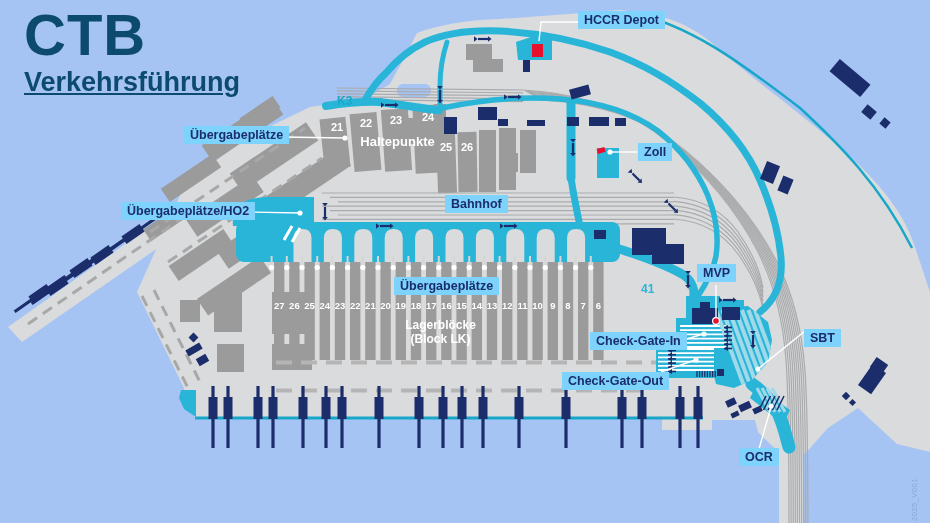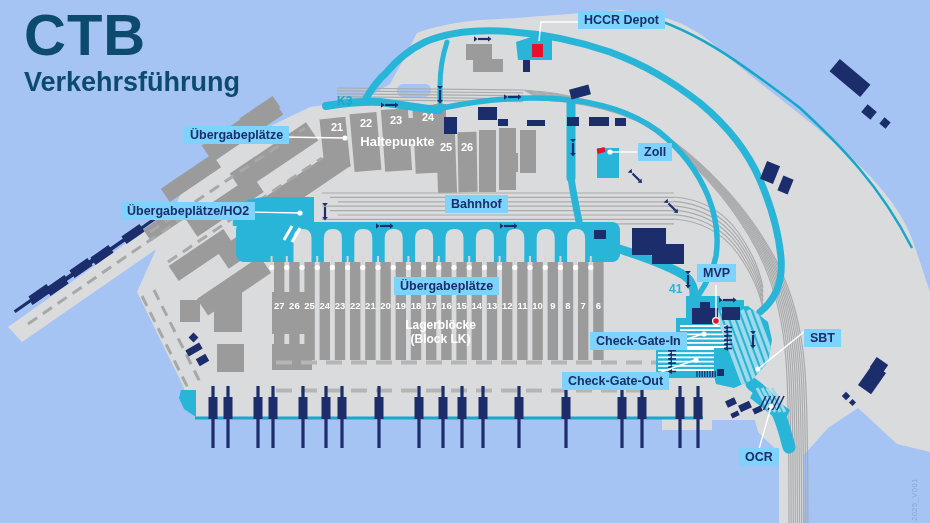--- a/index.html
+++ b/index.html
@@ -11,23 +11,23 @@
          font-family:"Liberation Sans",sans-serif;}
   #map{position:absolute;left:0;top:0;z-index:1;}
   .map-label{position:absolute;background:#7dd3fc;color:var(--navy);
              font:bold 12.5px/1.15 "Liberation Sans",sans-serif;
              padding:2px 6px;white-space:nowrap;z-index:5;}
   .ghost{background:transparent;padding:0;}
   .white-label{position:absolute;background:transparent;color:#ffffff;text-align:center;
                font:bold 13px/1.2 "Liberation Sans",sans-serif;z-index:4;white-space:nowrap;}
   .title{position:absolute;left:24px;top:6px;z-index:5;color:#0c4a6e;}
   .title-main{font:bold 58px/1.0 "Liberation Sans",sans-serif;letter-spacing:1px;}
-  .title-sub{font:bold 27px/1.1 "Liberation Sans",sans-serif;margin-top:4px;}
+  .title-sub{font:bold 27px/1.1 "Liberation Sans",sans-serif;margin-top:4px;text-decoration:underline;}
   .k3{color:var(--teal);font:bold 12px "Liberation Sans",sans-serif;}
-  .a41{color:var(--road);font:bold 12px "Liberation Sans",sans-serif;margin-left:28px;}
+  .a41{color:var(--road);font:bold 12px "Liberation Sans",sans-serif;}
   .version{position:absolute;left:910px;top:443px;height:78px;z-index:5;
            writing-mode:vertical-rl;transform:rotate(180deg);
            color:#8ba6d4;font:7.5px "Liberation Sans",sans-serif;letter-spacing:.5px;}
 </style>
 </head>
 <body>
 
 <div id="stage">
 
 <svg id="map" width="930" height="523" viewBox="0 0 930 523">

